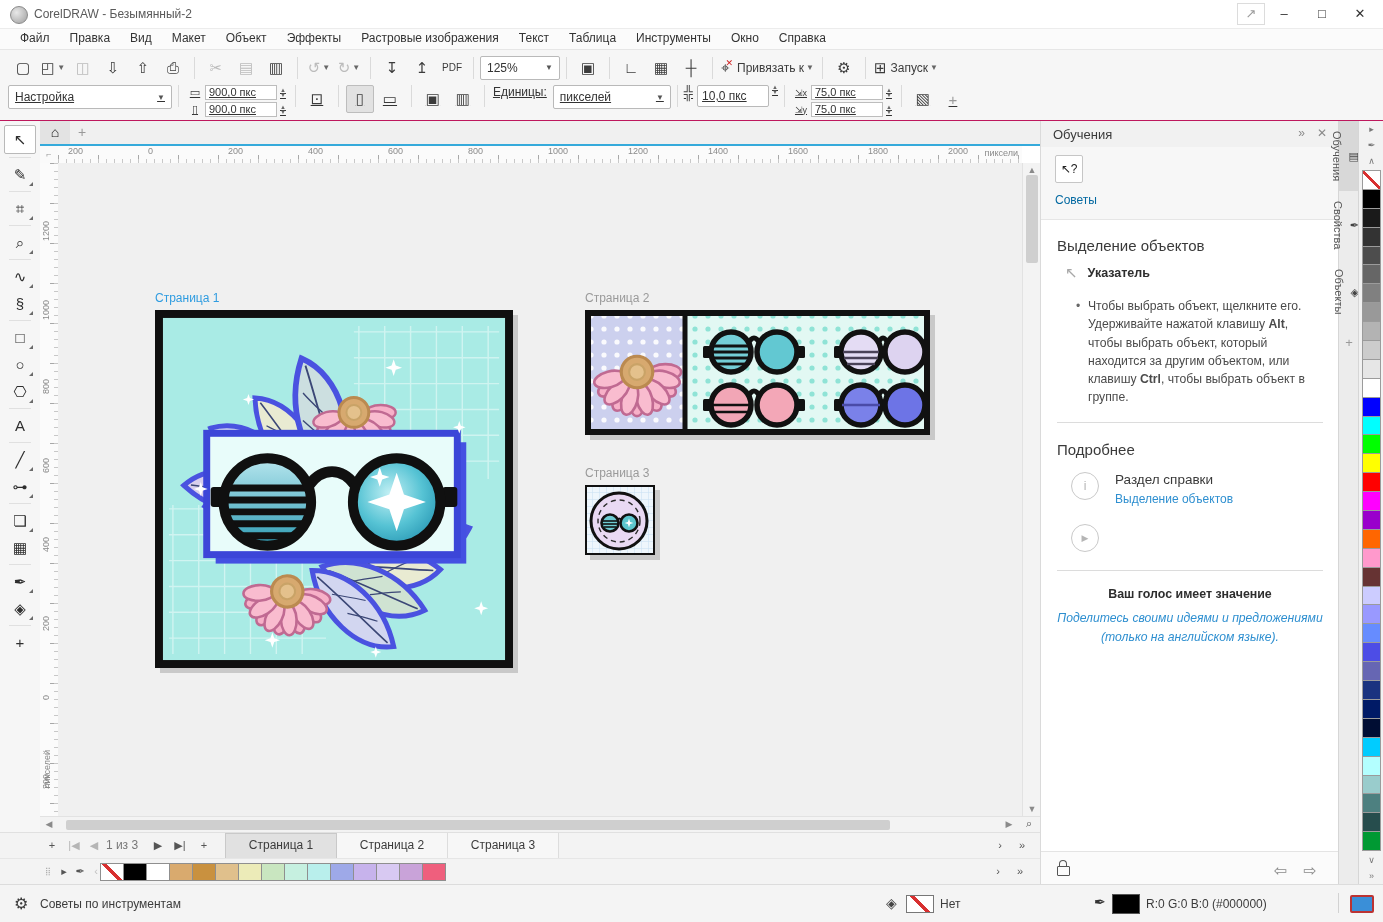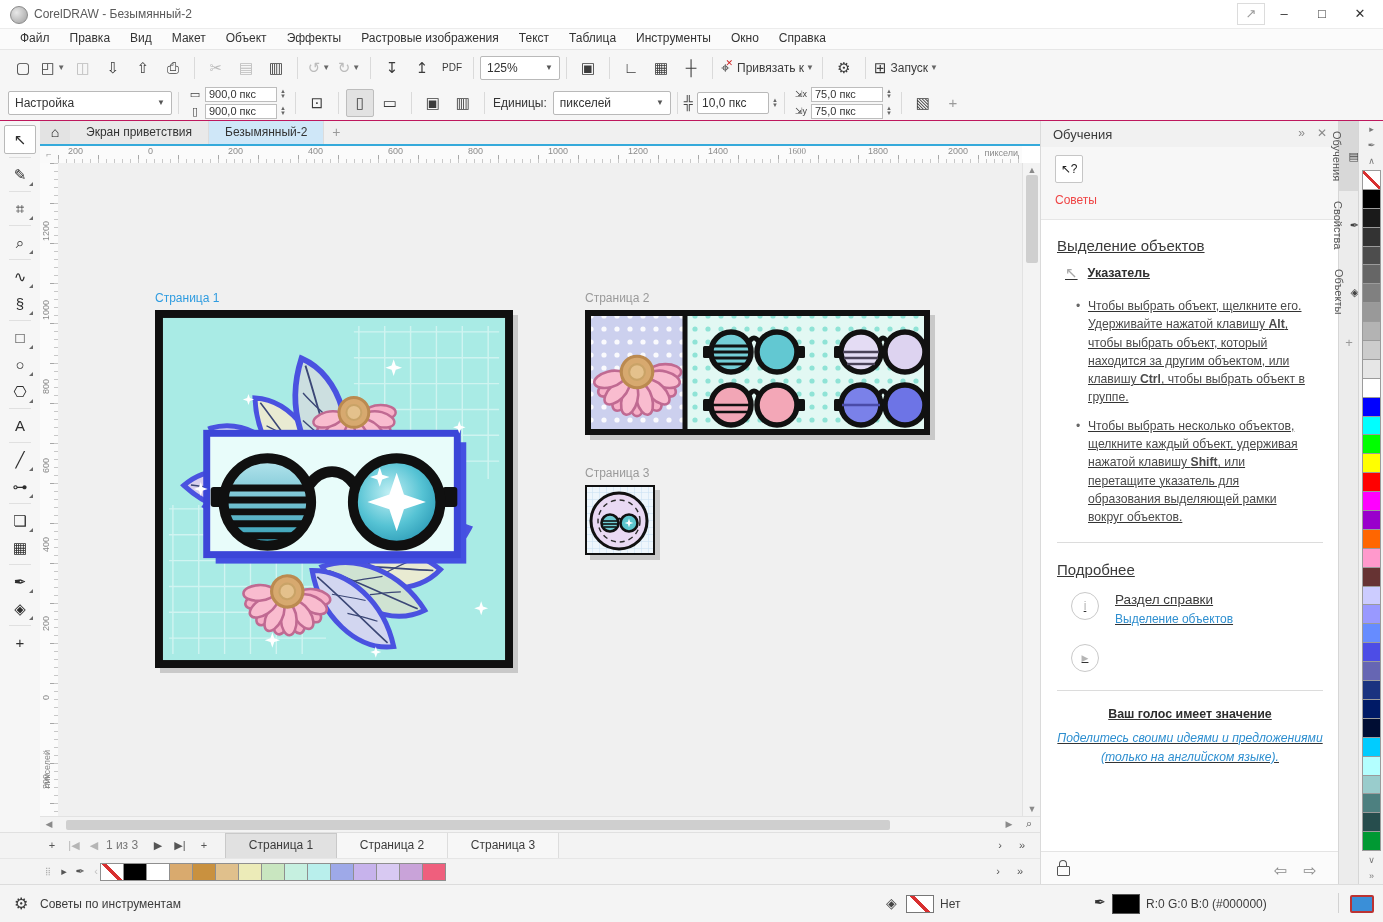--- a/index.html
+++ b/index.html
@@ -18,21 +18,21 @@
   #btn-account{right:118px;color:#9a9a9a;border:1px solid #dcdcdc;height:20px;line-height:20px;top:3px;width:26px;}
 
   
   #menubar{position:absolute;top:29px;left:0;right:0;height:20px;background:#fbfbfb;padding-left:10px;}
   .menu-item{display:inline-block;padding:2px 10px;color:#333;}
 
   
   #toolbar{position:absolute;top:49px;left:0;right:0;height:35px;background:#f6f6f6;
            border-top:1px solid #e6e6e6;border-bottom:1px solid #e2e2e2;display:flex;align-items:center;padding-left:8px;}
   #propbar{position:absolute;top:85px;left:0;right:0;height:35px;background:#f6f6f6;
-           border-bottom:1px solid #be185d;display:flex;align-items:center;padding-left:8px;}
+           border-bottom:1px solid #be185d;display:flex;align-items:flex-start;padding-left:8px;text-decoration:underline;}
   .tbtn{height:26px;min-width:26px;display:inline-flex;align-items:center;justify-content:center;
         border:1px solid transparent;border-radius:2px;margin:0 1px;color:#3c3c3c;font-size:15px;}
   .tbtn .caret{font-size:8px;color:#666;margin-left:2px;}
   .tbtn.disabled{color:#bcbcbc;}
   .tsep{width:1px;height:22px;background:#dadada;margin:0 6px;}
   .combo{display:inline-flex;align-items:center;justify-content:space-between;background:#fff;
          border:1px solid #b9b9b9;height:22px;padding:0 6px;border-radius:2px;}
   .combo .caret{font-size:8px;color:#555;margin-left:8px;}
   .lblsm{color:#333;margin:0 6px 0 2px;}
   .spinfield{display:inline-flex;align-items:center;background:#fff;border:1px solid #b9b9b9;height:20px;padding:0 4px;border-radius:2px;}
@@ -88,22 +88,22 @@
 
   
   #docker{position:absolute;left:1040px;top:121px;width:298px;height:763px;background:#ffffff;border-left:1px solid #dadada;}
   #docker-header{position:absolute;top:0;left:0;right:0;height:26px;background:#f1f1f1;border-bottom:1px solid #e3e3e3;}
   #docker-title{position:absolute;left:12px;top:6px;font-size:13px;color:#3a3a3a;}
   #docker-collapse{position:absolute;right:34px;top:5px;color:#8a8a8a;font-size:12px;}
   #docker-close{position:absolute;right:12px;top:5px;color:#8a8a8a;font-size:12px;}
   #hint-strip{position:absolute;top:26px;left:0;right:0;height:72px;background:#f7f7f7;border-bottom:1px solid #e6e6e6;}
   #hint-btn{position:absolute;left:14px;top:8px;width:26px;height:26px;background:#fff;border:1px solid #c6c6c6;border-radius:2px;
             font-size:12px;color:#222;display:flex;align-items:center;justify-content:center;}
-  #hint-label{position:absolute;left:14px;top:46px;color:#ef4444;}
-  #docker-body{position:absolute;top:98px;left:0;right:0;bottom:32px;overflow:hidden;padding:0 16px;text-decoration:underline;}
+  #hint-label{position:absolute;left:14px;top:46px;color:#0369a1;}
+  #docker-body{position:absolute;top:98px;left:0;right:0;bottom:32px;overflow:hidden;padding:0 16px;}
   .dk-h2{font-size:15px;color:#3a3a3a;margin:18px 0 10px 0;}
   #pointer-row{display:flex;align-items:center;gap:10px;margin:6px 0 12px 8px;}
   #pointer-row .cur{color:#a8a8a8;font-size:15px;}
   #pointer-row .nm{font-weight:bold;color:#2e2e2e;font-size:12.5px;}
   #docker-bullets{list-style:none;margin:15px;padding:0 0 0 4px;}
   #docker-bullets li{position:relative;padding-left:12px;margin-bottom:10px;line-height:1.5;color:#4a4a4a;font-size:12.2px;}
   #docker-bullets li::before{content:'•';position:absolute;left:0;color:#666;}
   .dk-hr{border:none;border-top:1px solid #dcdcdc;margin:14px 0;}
   .dk-row{display:flex;gap:16px;margin:14px 0 18px 4px;}
   .dk-circle{flex:0 0 26px;width:26px;height:26px;border:1.5px solid #c9c9c9;border-radius:50%;color:#b5b5b5;
@@ -444,40 +444,36 @@
         <span>◈</span>
       </div>
       <div class="toolsep"></div>
       <div class="tool">
         <span>+</span>
       </div>
     </div>
 
   <div id="doctabs">
     <span class="dtab-home"><span>⌂</span></span>
-    <span id="doctab-list" style="display:flex">
-        <span class="dtab">Экран приветствия</span>
-        <span class="dtab active">Безымянный-2</span>
-      </span>
     <span class="dtab-add"><span>+</span></span>
   </div>
 
   <div id="ruler-corner">⌐</div>
   <div id="hruler">
     <span id="hunit">пиксели</span>
   <span class="hlabel" style="left: 10px;">200</span>
       <span class="hlabel" style="left: 90px;">0</span>
       <span class="hlabel" style="left: 170px;">200</span>
       <span class="hlabel" style="left: 250px;">400</span>
       <span class="hlabel" style="left: 330px;">600</span>
       <span class="hlabel" style="left: 410px;">800</span>
       <span class="hlabel" style="left: 490px;">1000</span>
       <span class="hlabel" style="left: 570px;">1200</span>
       <span class="hlabel" style="left: 650px;">1400</span>
-      <span class="hlabel" style="left: 730px; font-family: Liberation Serif, serif;">1600</span>
+      <span class="hlabel" style="left: 730px;">1600</span>
       <span class="hlabel" style="left: 810px;">1800</span>
       <span class="hlabel" style="left: 890px;">2000</span>
     </div>
   <div id="vruler">
     <span id="vunit">пикселей</span>
   <span class="vlabel" style="top: 58px;">1200</span>
       <span class="vlabel" style="top: 137px;">1000</span>
       <span class="vlabel" style="top: 216px;">800</span>
       <span class="vlabel" style="top: 295px;">600</span>
       <span class="vlabel" style="top: 374px;">400</span>
@@ -665,21 +661,20 @@
       <div id="hint-label">Советы</div>
     </div>
     <div id="docker-body">
       <div class="dk-h2">Выделение объектов</div>
       <div id="pointer-row">
         <span class="cur">↖</span>
         <span class="nm">Указатель</span>
       </div>
       <ul id="docker-bullets">
           <li><span>Чтобы выбрать объект, щелкните его. Удерживайте нажатой клавишу </span><span style="font-weight: 700;">Alt</span><span>, чтобы выбрать объект, который находится за другим объектом, или клавишу </span><span style="font-weight: 700;">Ctrl</span><span>, чтобы выбрать объект в группе.</span></li>
-          <li><span>Чтобы выбрать несколько объектов, щелкните каждый объект, удерживая нажатой клавишу </span><span style="font-weight: 700;">Shift</span><span>, или перетащите указатель для образования выделяющей рамки вокруг объектов.</span></li>
         </ul>
       <hr class="dk-hr">
       <div class="dk-h2">Подробнее</div>
       <div class="dk-row">
         <span class="dk-circle">i</span>
         <span>
           <div class="tit">Раздел справки</div>
           <div class="link">Выделение объектов</div>
         </span>
       </div>

